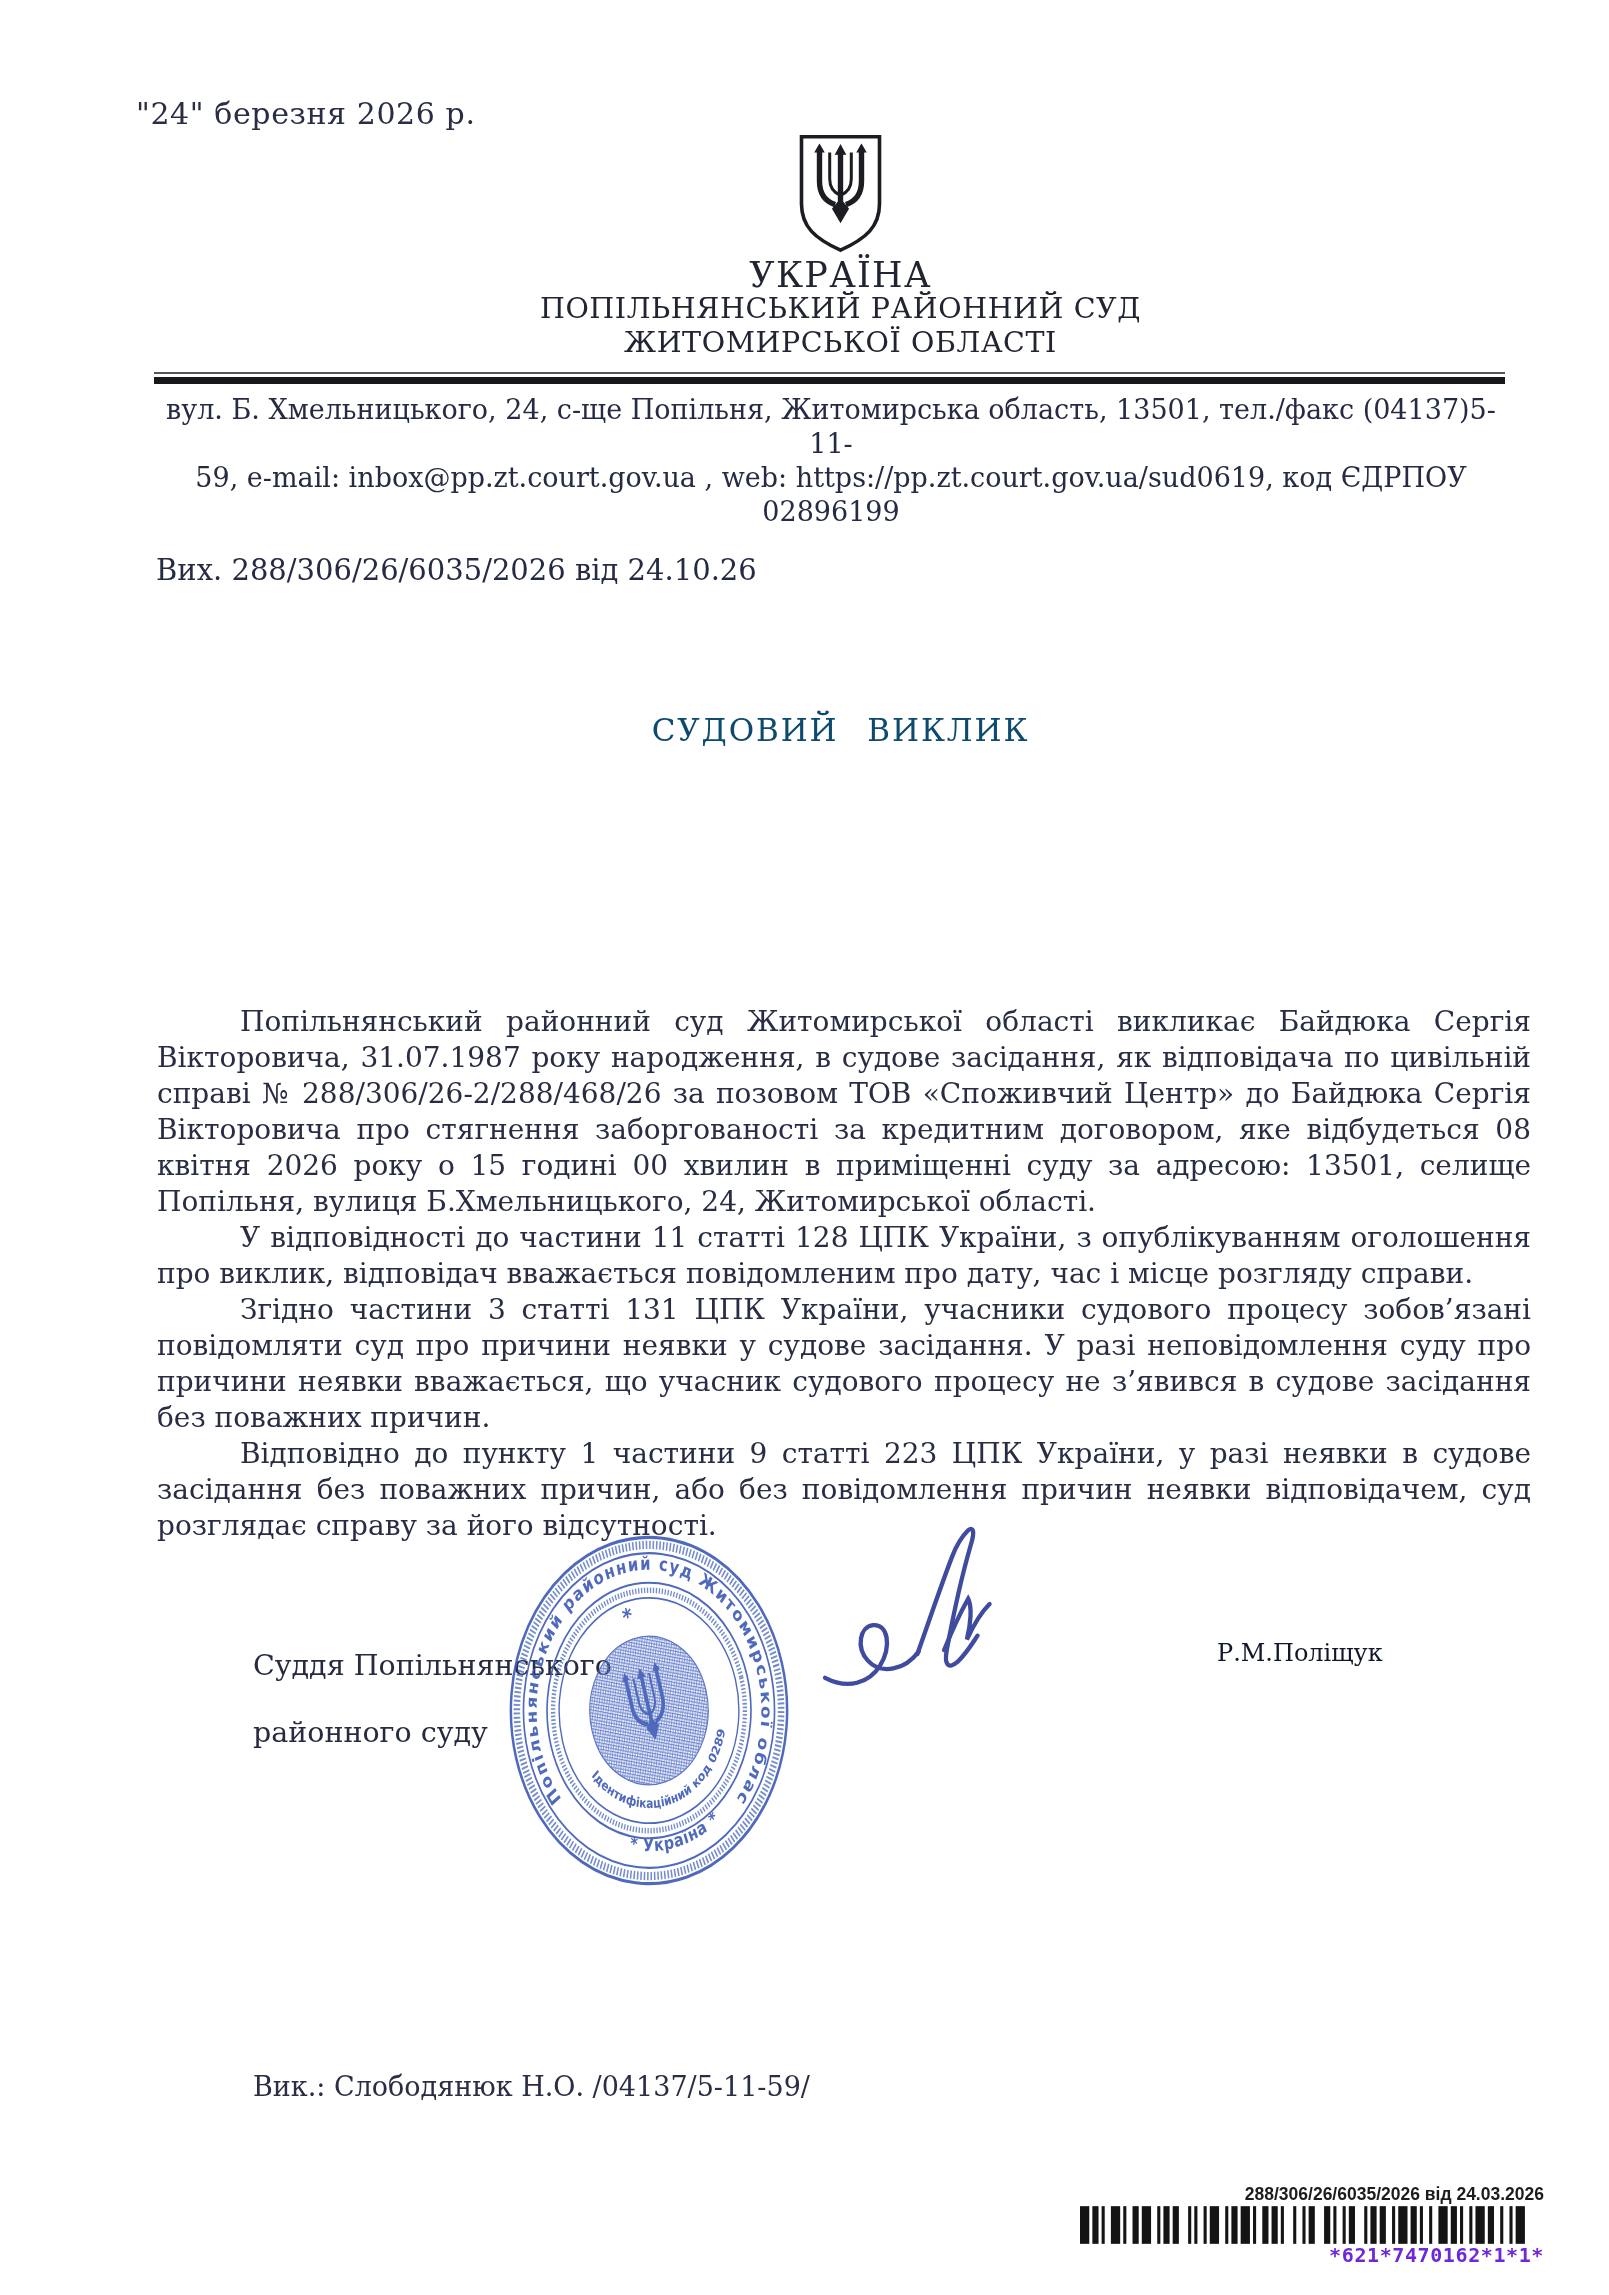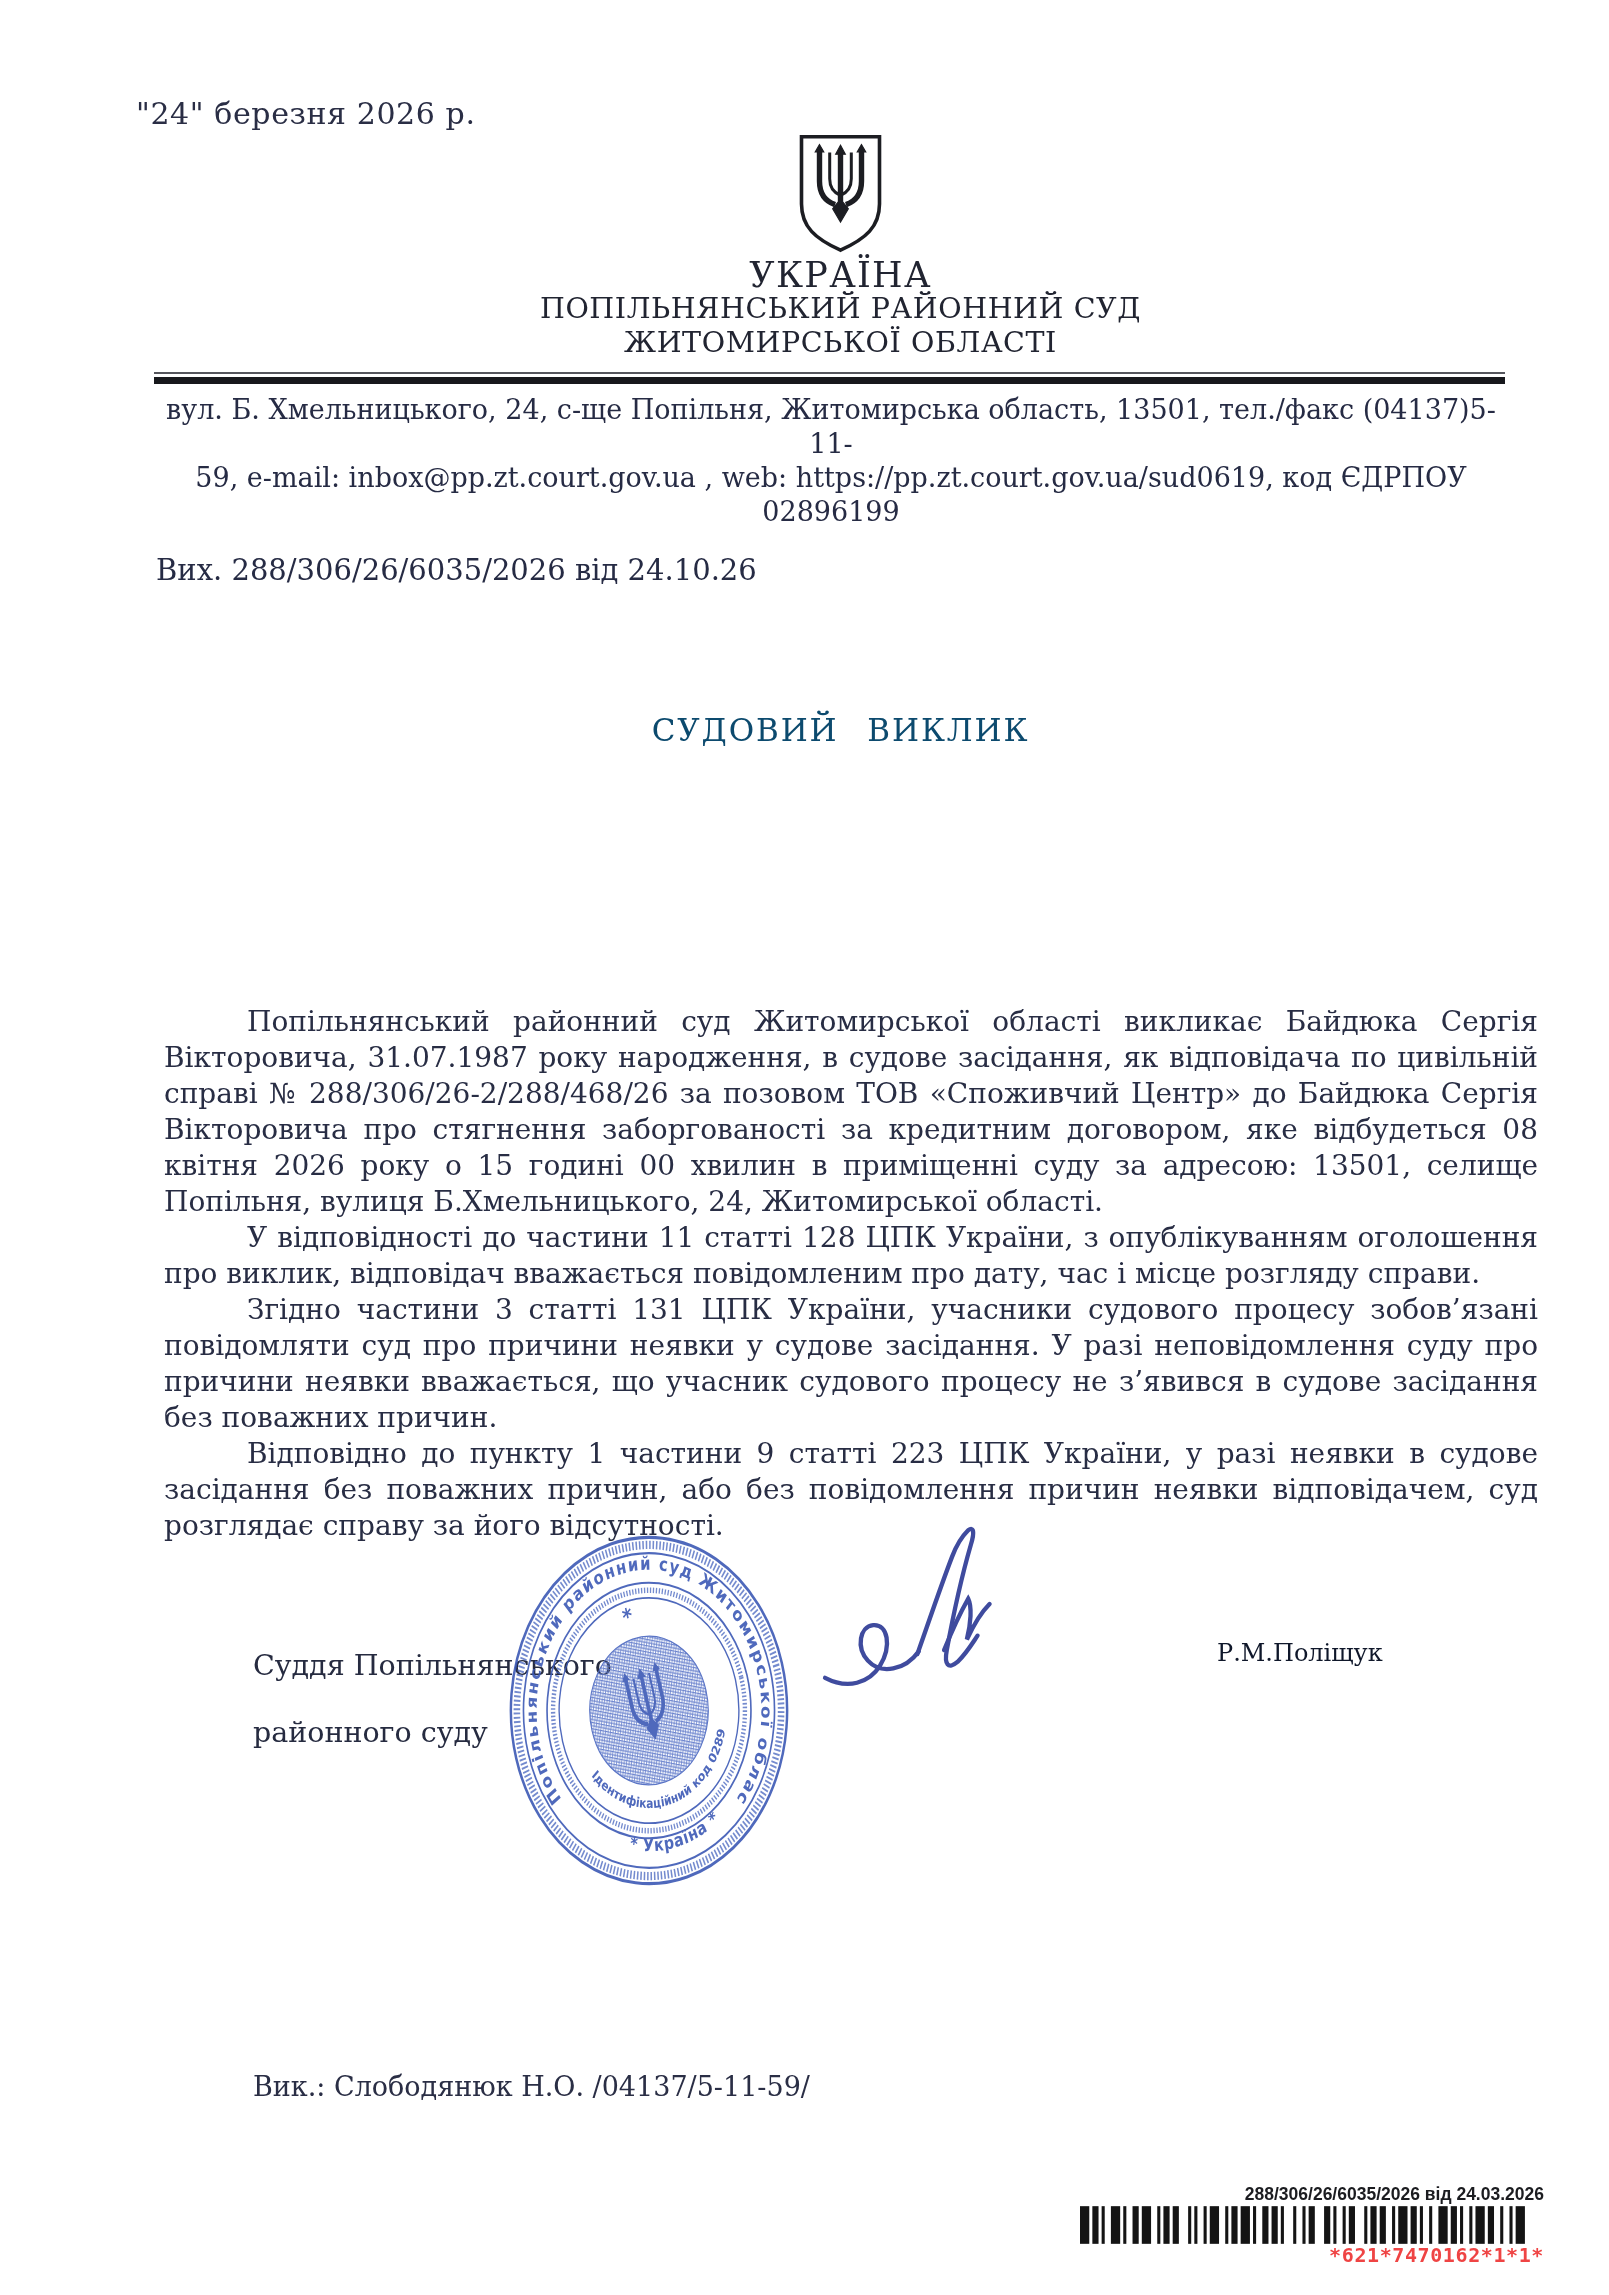--- a/index.html
+++ b/index.html
@@ -20,38 +20,38 @@
   .rule-thick{height:6.5px;background:#17181c;margin-top:3.2px;}
 
   .contact{position:absolute;left:156px;top:393px;width:1350px;text-align:center;
            font-size:27px;line-height:34px;color:#262b44;}
 
   .ref-line{position:absolute;left:156px;top:553px;font-size:29px;color:#262b44;}
 
   .doc-title{position:absolute;left:156px;top:712px;width:1369px;text-align:center;
              font-size:31px;letter-spacing:1.9px;word-spacing:17px;color:#0c4a6e;}
 
-  .bodytext{position:absolute;left:164px;top:1004px;width:1374px;font-size:28px;line-height:36px;
+  .bodytext{position:absolute;left:157px;top:1004px;width:1374px;font-size:28px;line-height:36px;
             text-align:justify;color:#282d44;}
   .bodytext p{margin:0;text-indent:83px;}
 
   .judge-title{position:absolute;left:253px;top:1632px;font-size:28.5px;line-height:67px;color:#262b40;}
   .judge-name{position:absolute;left:1217px;top:1639px;font-size:24px;color:#0f172a;}
 
   .stamp{position:absolute;left:501px;top:1525px;width:296px;height:371px;z-index:2;}
   .signature{position:absolute;left:805px;top:1525px;width:214px;height:191px;z-index:3;}
 
   .executor-line{position:absolute;left:253px;top:2071px;font-size:27px;color:#2a2e45;}
 
   .barcode-block{position:absolute;left:1064px;top:2183px;width:480px;text-align:right;}
   .barcode-label{font-family:"Liberation Sans","DejaVu Sans",sans-serif;font-weight:bold;
                  font-size:17.5px;color:#1b1c20;line-height:22px;}
   .barcode-svg{display:block;margin:1.3px auto 0 auto;}
   .barcode-value{font-family:"DejaVu Sans Mono","Liberation Mono",monospace;font-size:20px;
-                 font-weight:bold;color:#ef4444;line-height:23.4px;letter-spacing:0.6px;}
+                 font-weight:bold;color:#6d28d9;line-height:23.4px;letter-spacing:0.6px;}
 </style>
 </head>
 <body>
 
 <div class="page">
 
   <div class="date-line">"24" березня 2026 р.</div>
 
   <svg class="emblem" viewBox="0 0 150 205" preserveAspectRatio="xMidYMid meet">
     <path d="M10 8 H140 V120 C140 158 117 178 75 197 C33 178 10 158 10 120 Z" fill="none" stroke="#1c1d22" stroke-width="6"></path>

